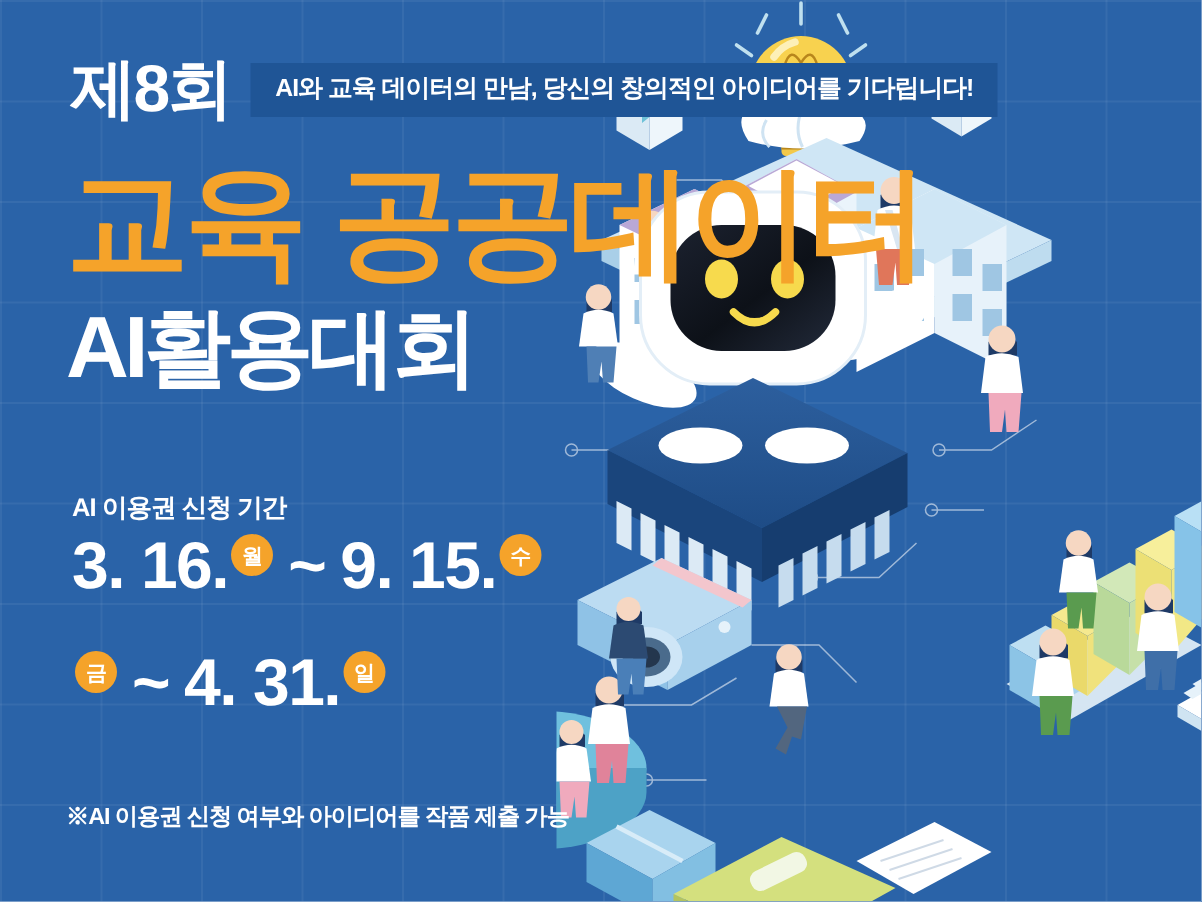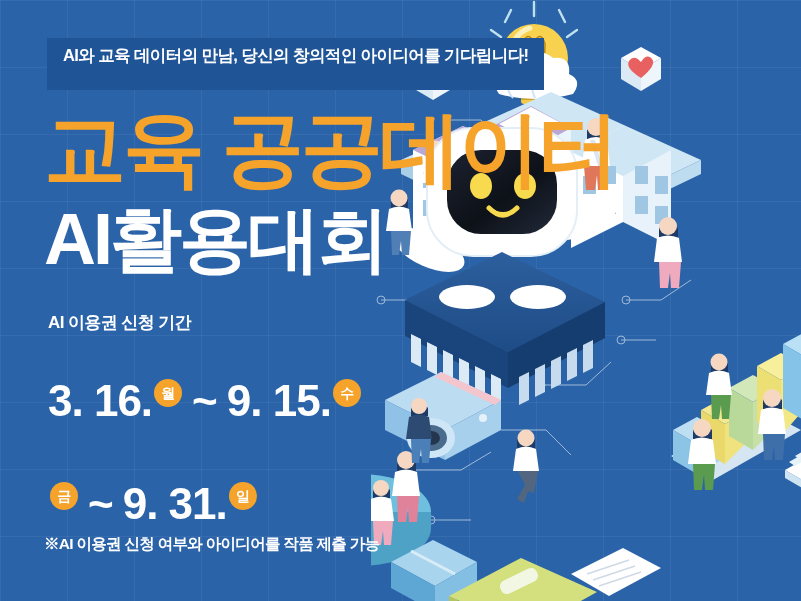--- a/index.html
+++ b/index.html
@@ -23,53 +23,53 @@
   .header-row {
     position:absolute; left:47px; top:38px;
     display:flex; align-items:center; gap:14px;
   }
   .edition {
     font-size:44px; font-weight:bold; color:#ffffff;
     letter-spacing:-2px; line-height:1; white-space:nowrap;
   }
   .tagline-banner {
     background:#1f5596;
-    padding:9px 16px 26px 16px;
+    padding:9px 16px 10px 16px;
     display:flex; align-items:flex-start;
   }
   .tagline-text {
     font-size:16.5px; font-weight:bold; color:#ffffff;
     letter-spacing:-0.6px; white-space:nowrap; line-height:1;
   }
 
   
   .title-line1 {
     position:absolute; left:44px; top:108px;
     font-size:82px; font-weight:bold; color:#f5a32a;
     letter-spacing:-3px; line-height:1; white-space:nowrap;
   }
   .title-line2 {
     position:absolute; left:44px; top:203px;
-    font-size:72px; font-weight:bold; color:#ffffff;
+    font-size:58px; font-weight:bold; color:#ffffff;
     letter-spacing:-3px; line-height:1; white-space:nowrap;
   }
 
   
   .date-block { position:absolute; left:48px; }
-  #date-block-1 { top:314px; }
+  #date-block-1 { top:330px; }
   #date-block-2 { top:434px; }
   .date-label {
     font-size:17px; font-weight:bold; color:#ffffff;
     letter-spacing:-0.6px; line-height:1; margin-bottom:9px;
     white-space:nowrap;
   }
   .date-value {
     display:flex; align-items:flex-end; white-space:nowrap;
     font-size:44px; font-weight:bold; color:#ffffff;
-    letter-spacing:-1px; line-height:1;margin-top:48px;
+    letter-spacing:-1px; line-height:1;
   }
   .day-badge {
     display:inline-flex; align-items:center; justify-content:center;
     width:28px; height:28px; border-radius:50%;
     background:#f5a32a; color:#ffffff;
     font-size:14px; font-weight:bold; letter-spacing:-0.5px;
     margin:0 2px 16px 2px; flex:none;
   }
   .tilde { margin:0 10px 0 8px; }
 
@@ -407,20 +407,21 @@
       <g>
         <path d="M288 228 q10 -9 19 0 v9 h-19Z" fill="#1e3a66"></path>
         <circle cx="297" cy="226" r="9" fill="#f6d7c2"></circle>
         <path d="M286 238 q11 -5 22 0 l3 24 h-28Z" fill="#ffffff"></path>
         <path d="M288 262 h22 l-2 26 h-8 l-1 -15 l-2 15 h-8Z" fill="#f0aabd"></path>
       </g>
     </g>
   </svg>
 
   <div class="header-row">
+    <div class="edition">제8회</div>
     <div class="tagline-banner">
       <span class="tagline-text">AI와 교육 데이터의 만남, 당신의 창의적인 아이디어를 기다립니다!</span>
     </div>
   </div>
 
   <h1 class="title-line1">교육 공공데이터</h1>
   <h1 class="title-line2">AI활용대회</h1>
 
   <div class="date-block" id="date-block-1">
     <div class="date-label">AI 이용권 신청 기간</div>
@@ -430,20 +431,20 @@
       <span class="tilde">~</span>
       <span>9. 15.</span>
       <span class="day-badge">수</span>
     </div>
   </div>
 
   <div class="date-block" id="date-block-2">
     <div class="date-value">
       <span class="day-badge">금</span>
       <span class="tilde">~</span>
-      <span>9. 31.</span>
+      <span>4. 31.</span>
       <span class="day-badge">일</span>
     </div>
   </div>
 
   <div class="footnote">※AI 이용권 신청 여부와 아이디어를 작품 제출 가능</div>
 
 </div>
 
 </body></html>

